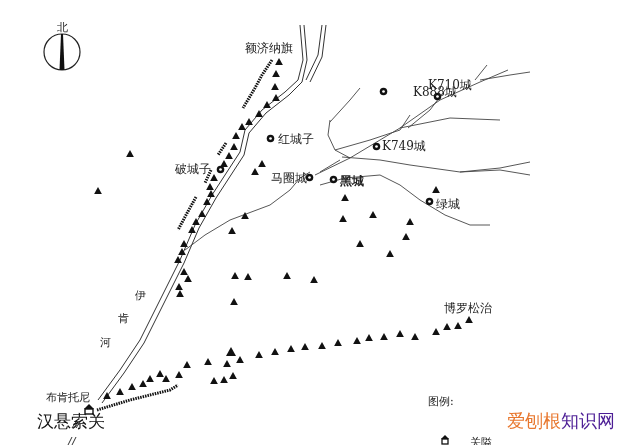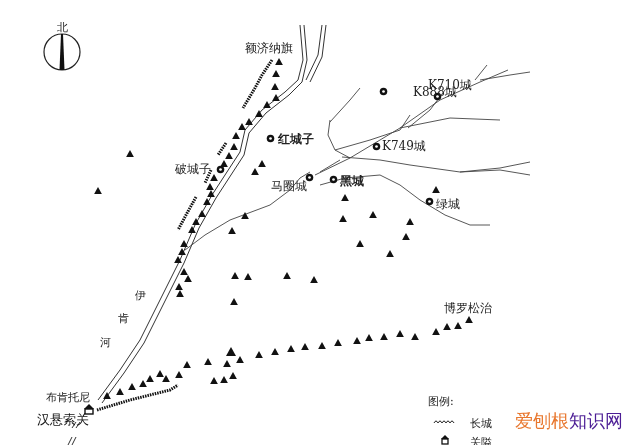--- a/index.html
+++ b/index.html
@@ -1,29 +1,29 @@
 <!DOCTYPE html>
 <html><head>
 <meta charset="utf-8">
 <style>
   html, body { margin: 0; padding: 0; background: #ffffff; }
   body { width: 640px; height: 445px; overflow: hidden; position: relative;
          font-family: "DejaVu Serif", "Liberation Serif", serif; color: #1a1a1a; }
   #map { position: absolute; left: 0; top: 0; width: 640px; height: 445px; }
   .lbl { position: absolute; font-size: 12px; line-height: 1; white-space: nowrap; color: #222; }
-  .lbl-lg { font-size: 13px; color: #111; text-align: center; }
+  .lbl-lg { font-size: 17px; color: #111; text-align: center; }
   .lbl-sm { font-size: 11px; }
   .legend { position: absolute; left: 428px; top: 370px; width: 110px; height: 75px; margin-top: 24px; }
   .legend-title { position: absolute; left: 0; top: 0; font-size: 11px; color: #222; }
   .legend-row { position: absolute; left: 0; height: 16px; width: 110px; }
   .legend-sym { position: absolute; left: 4px; top: 0; width: 26px; height: 14px; }
   .legend-text { position: absolute; left: 42px; top: 2px; font-size: 11px; color: #222; }
   .watermark { position: absolute; left: 507px; top: 412px; font-size: 18px;
                font-family: "DejaVu Sans", "Liberation Sans", sans-serif; line-height: 1; }
-  .wm-a { color: #e8772e; margin-left: 8px; }
+  .wm-a { color: #e8772e; }
   .wm-b { color: #4c1d95; }
 </style>
 </head>
 <body>
 
 <svg id="map" viewBox="0 0 640 445" xmlns="http://www.w3.org/2000/svg">
   <defs>
     <symbol id="tri" viewBox="0 0 10 9">
         <polygon points="5,0 10,9 0,9" fill="#111"></polygon>
       </symbol>
@@ -165,44 +165,38 @@
 
   <g>
     <polygon points="84,409 89,404 94,409" fill="#111"></polygon>
     <rect x="85" y="409" width="8" height="5" fill="#fff" stroke="#111" stroke-width="1.4"></rect>
   </g>
 </svg>
 
 <div class="lbl lbl-sm" style="left:57px;top:22px;">北</div>
 
 <div class="lbl" style="left:233px;top:42px;margin-left:12px;">额济纳旗</div>
-<div class="lbl" style="left:278px;top:133px;font-weight:bold;">红城子</div>
+<div class="lbl" style="left:278px;top:133px;">红城子</div>
 <div class="lbl" style="left:175px;top:163px;">破城子</div>
-<div class="lbl" style="left:271px;top:180px;">马圈城</div>
+<div class="lbl" style="left:271px;top:172px;">马圈城</div>
 <div class="lbl" style="left:340px;top:175px;font-weight:bold;">黑城</div>
 <div class="lbl" style="left:436px;top:198px;">绿城</div>
 <div class="lbl" style="left:389px;top:86px;margin-left:24px;">K888城</div>
 <div class="lbl" style="left:428px;top:79px;">K710城</div>
 <div class="lbl" style="left:382px;top:140px;">K749城</div>
 <div class="lbl" style="left:444px;top:302px;">博罗松治</div>
 <div class="lbl lbl-sm" style="left:46px;top:392px;">布肯托尼</div>
 <div class="lbl lbl-lg" style="left:37px;top:413px;">汉悬索关</div>
 
 <div class="lbl lbl-sm" style="left:135px;top:290px;">伊</div>
 <div class="lbl lbl-sm" style="left:118px;top:313px;">肯</div>
 <div class="lbl lbl-sm" style="left:100px;top:337px;">河</div>
 
 <div class="legend">
   <div class="legend-title">图例:</div>
-  <div class="legend-row" style="top:20px;">
-    <svg class="legend-sym" viewBox="0 0 26 14">
-      <path d="M2,9 q2,-4 4,0 q2,-4 4,0 q2,-4 4,0 q2,-4 4,0 q2,-4 4,0" fill="none" stroke="#222" stroke-width="1"></path>
-    </svg>
-    <span class="legend-text">长城</span>
-  </div>
   <div class="legend-row" style="top:39px;">
     <svg class="legend-sym" viewBox="0 0 26 14">
       <polygon points="9,6 13,2 17,6" fill="#111"></polygon>
       <rect x="10" y="6" width="6" height="5" fill="#fff" stroke="#111" stroke-width="1.3"></rect>
     </svg>
     <span class="legend-text">关隘</span>
   </div>
 </div>
 
 <div class="watermark">

